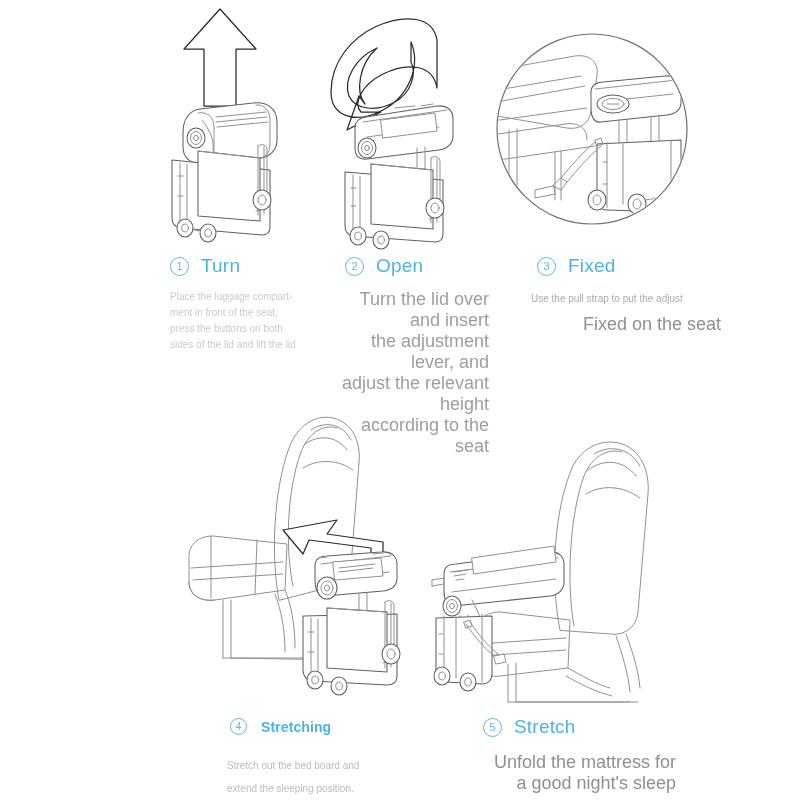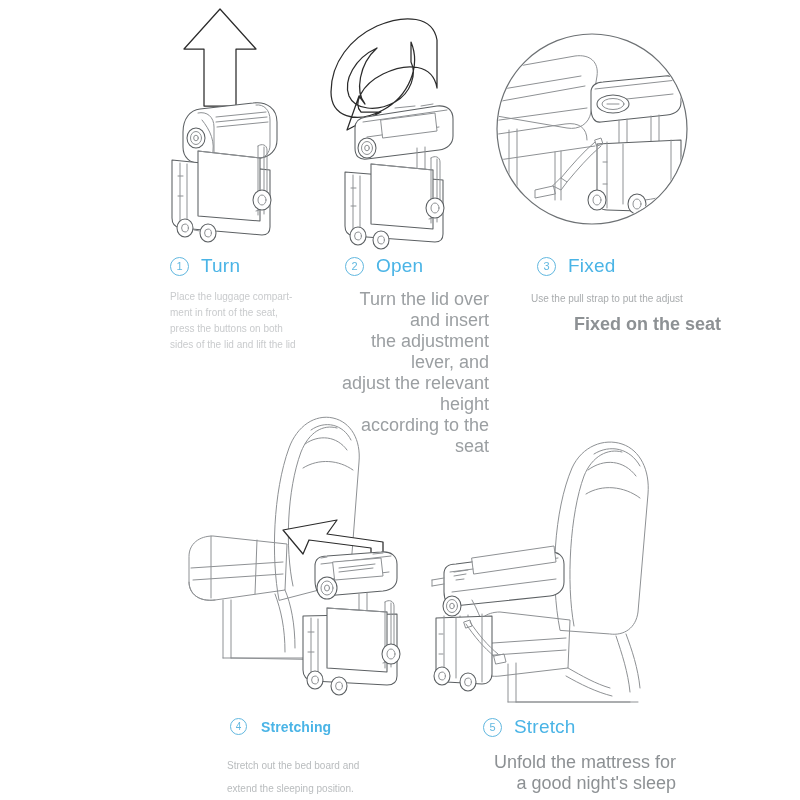--- a/index.html
+++ b/index.html
@@ -420,21 +420,21 @@
 press the buttons on both
 sides of the lid and lift the lid</div>
 
   <div class="body-text txt-strong" style="left:339px; top:289px; width:150px; color:#9b9fa2;">Turn the lid over and insert
 the adjustment lever, and
 adjust the relevant height
 according to the seat</div>
 
   <div class="body-text txt-small-note" style="left:531px; top:291px; width:190px;">Use the pull strap to put the adjust</div>
 
-  <div class="body-text txt-strong" style="left:531px; top:314px; width:190px;font-weight:bold;">Fixed on the seat</div>
+  <div class="body-text txt-strong" style="left:531px; top:314px; width:190px;">Fixed on the seat</div>
 
   <div class="body-text txt-mid" style="left:227px; top:754px; width:200px;">Stretch out the bed board and
 extend the sleeping position.</div>
 
   <div class="body-text txt-strong" style="left:476px; top:752px; width:200px;">Unfold the mattress for
 a good night's sleep</div>
 
 </div>
 
 </body></html>

